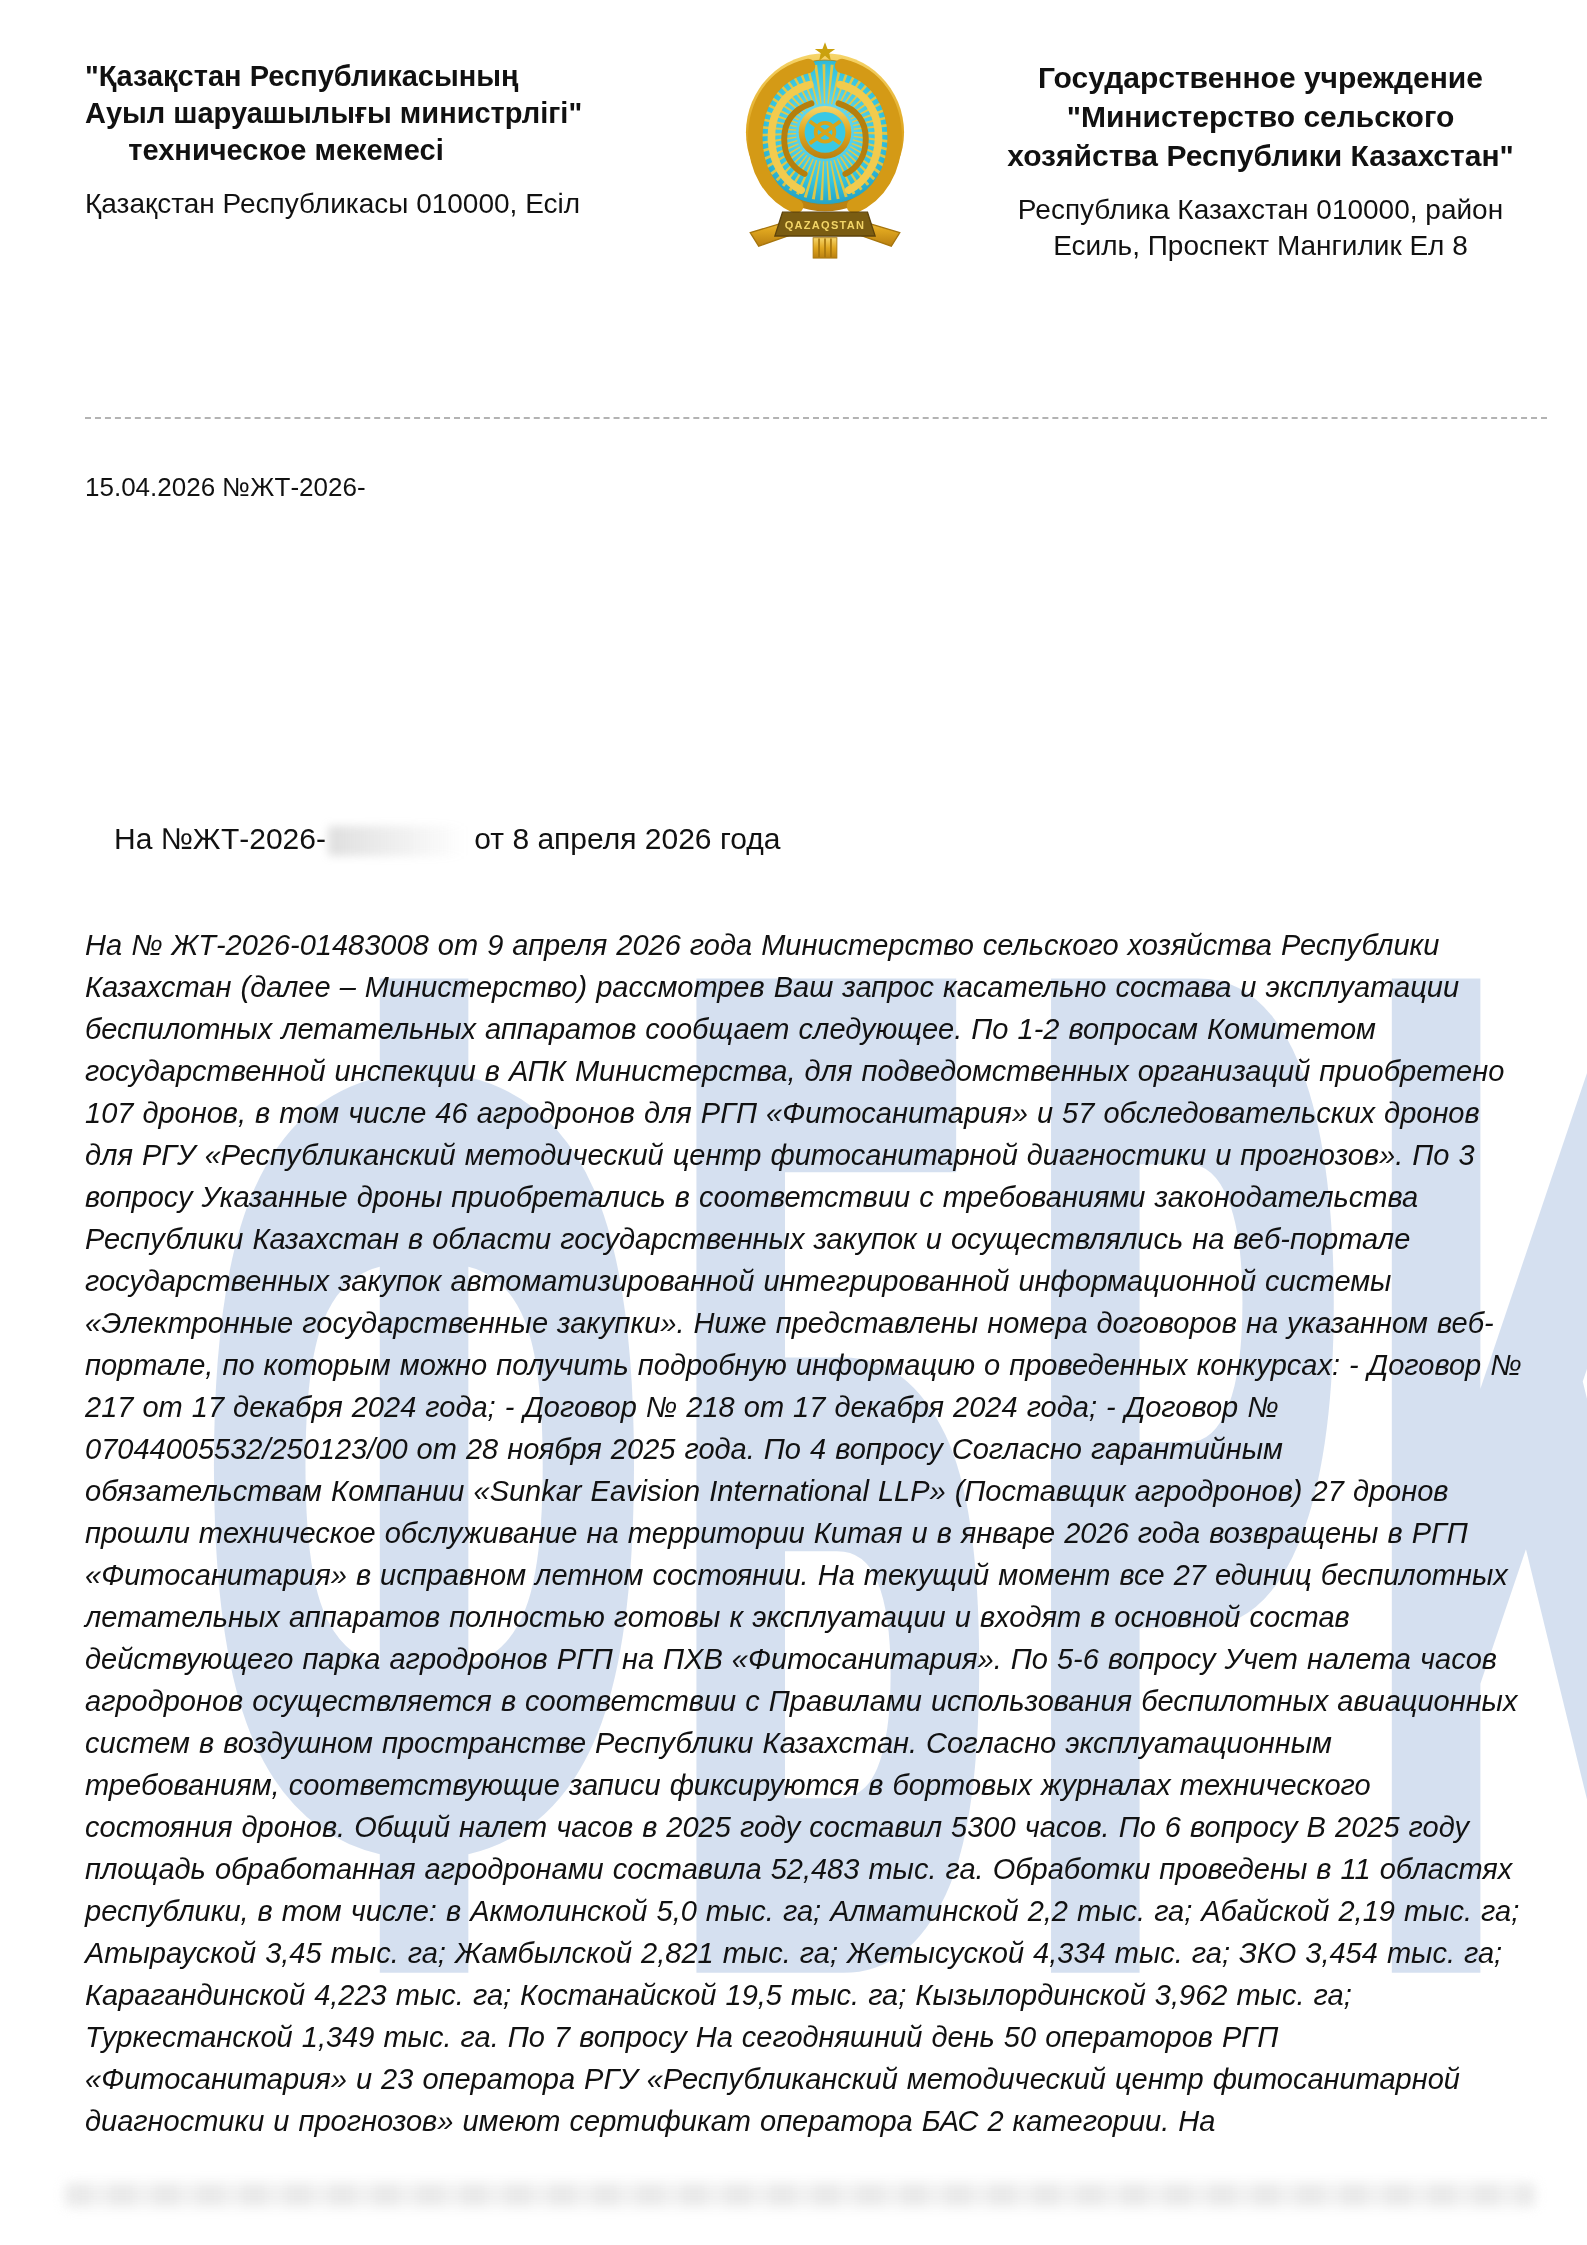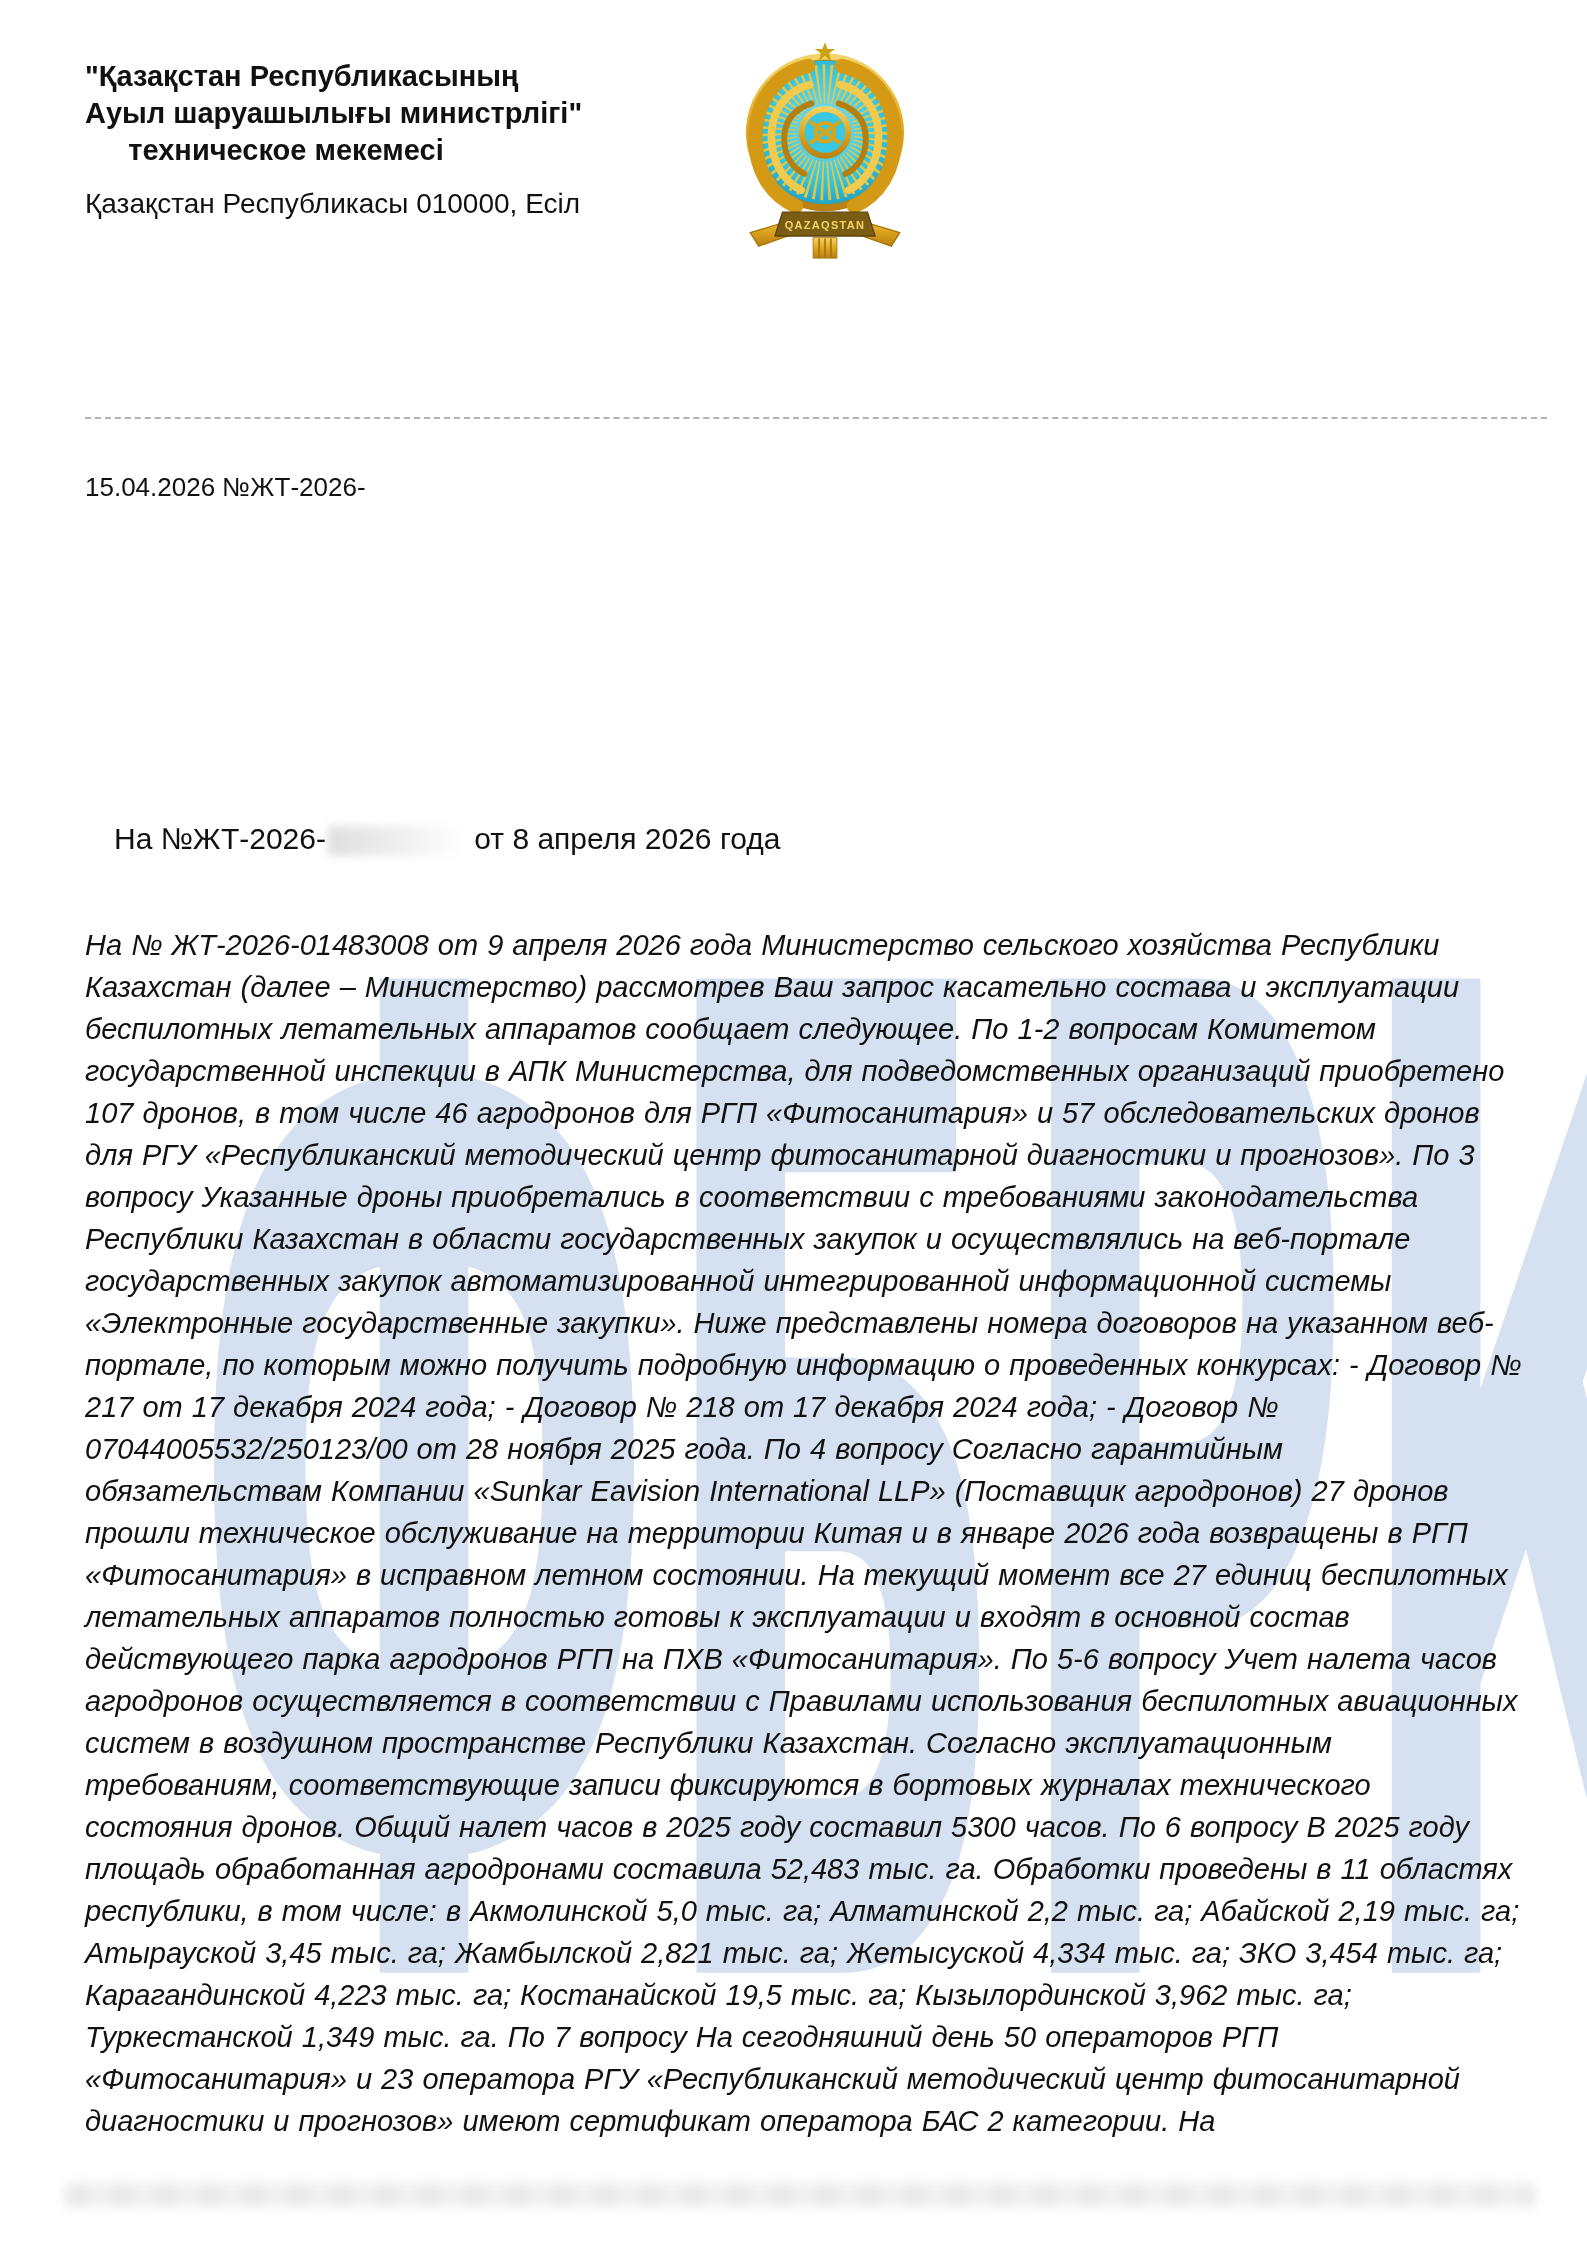--- a/index.html
+++ b/index.html
@@ -123,20 +123,31 @@
 
       <g>
         <rect x="86" y="236" width="28" height="24" fill="url(#gold)" stroke="#a6750d" stroke-width="1"></rect>
         <line x1="93" y1="237" x2="93" y2="259" stroke="#a6750d" stroke-width="2"></line>
         <line x1="100" y1="237" x2="100" y2="259" stroke="#a6750d" stroke-width="2"></line>
         <line x1="107" y1="237" x2="107" y2="259" stroke="#a6750d" stroke-width="2"></line>
       </g>
     </svg>
   </div>
 
+  <div class="org-right">
+    <div class="org-name">
+      <div>Государственное учреждение</div>
+      <div>"Министерство сельского</div>
+      <div>хозяйства Республики Казахстан"</div>
+    </div>
+    <div class="org-addr">
+      <div>Республика Казахстан 010000, район</div>
+      <div>Есиль, Проспект Мангилик Ел 8</div>
+    </div>
+  </div>
 
   <div class="separator"></div>
 
   <div class="doc-number">15.04.2026 №ЖТ-2026-</div>
 
   <div class="reference">
     <span>На №ЖТ-2026-</span><span class="redact"></span>
     <span>от 8 апреля 2026 года</span>
   </div>
 

